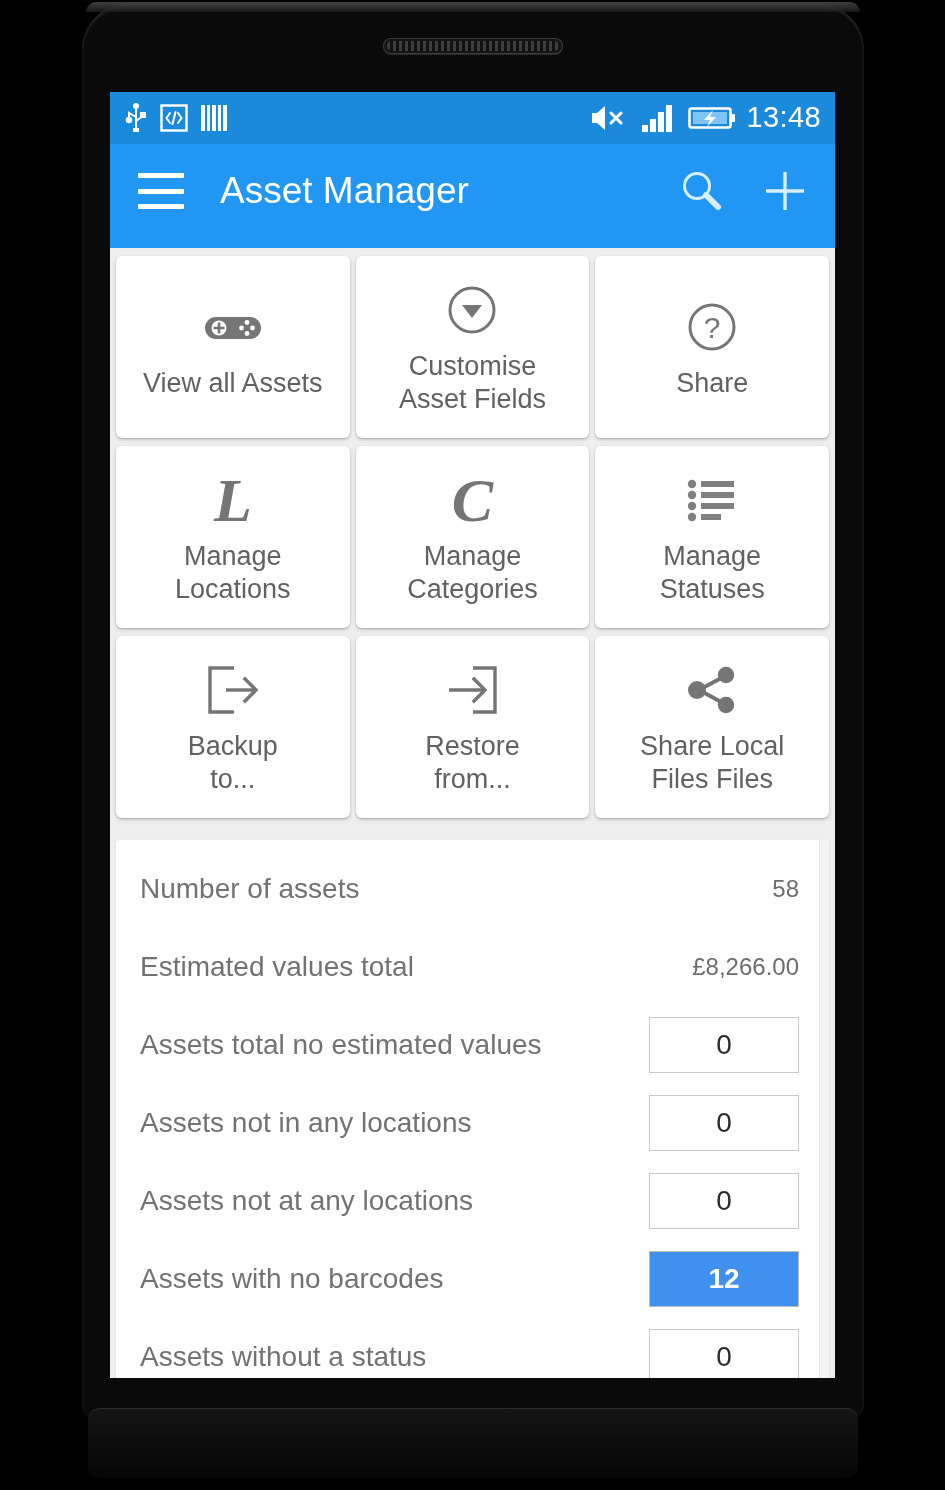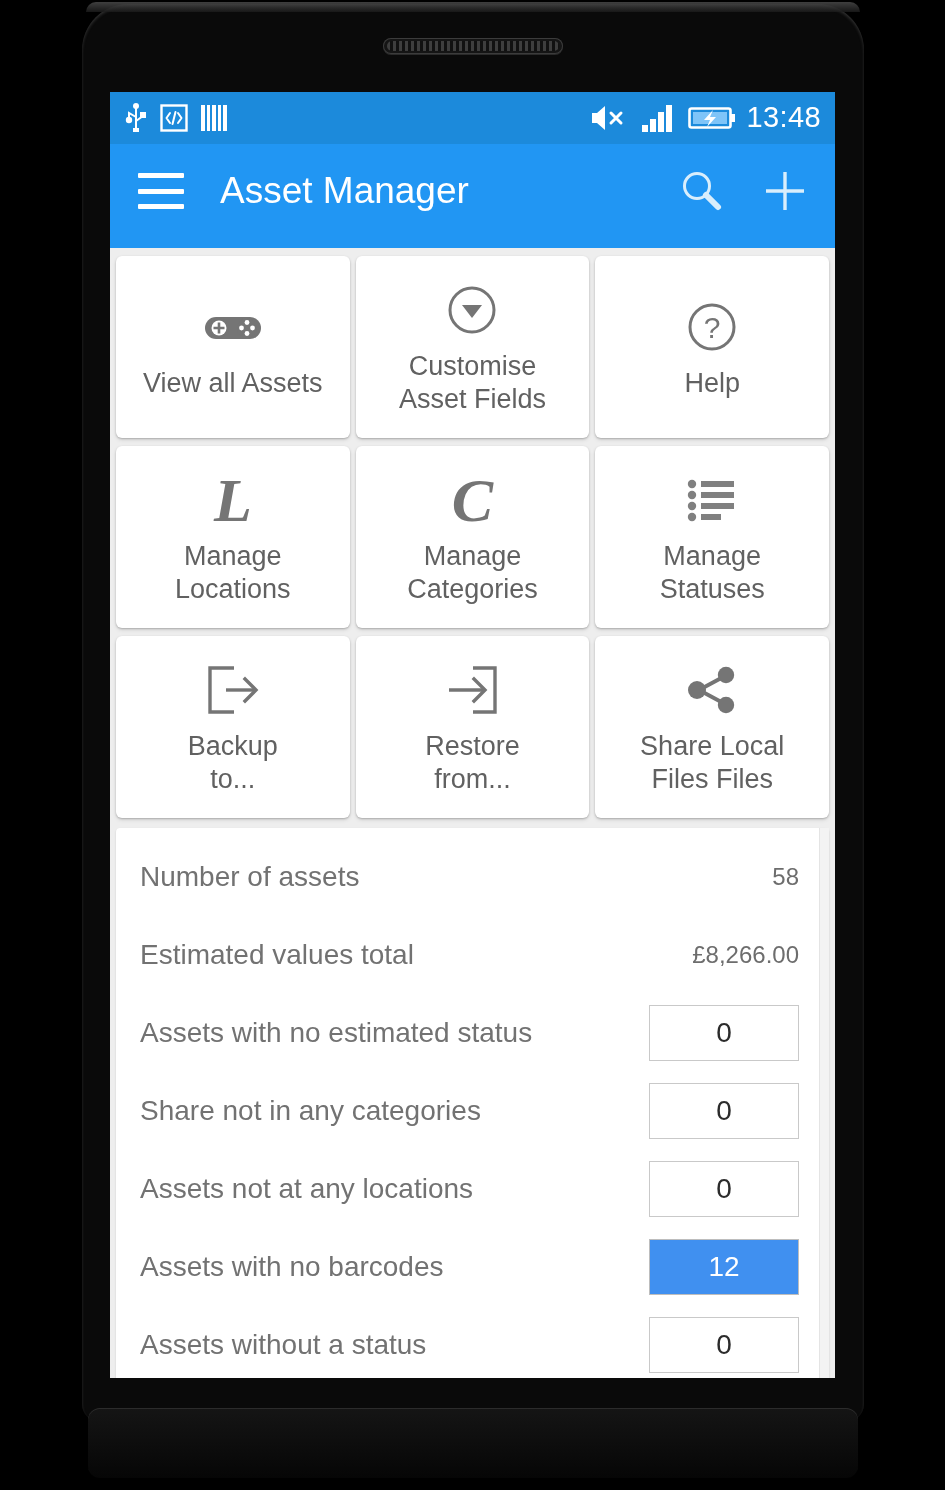--- a/index.html
+++ b/index.html
@@ -158,21 +158,21 @@
     margin-top: 8px;
     font-size: 27px;
     line-height: 33px;
     color: #616161;
     text-align: center;
     white-space: pre-line;
   }
 
   
   #stats-panel {
-    margin-top: 10px;
+    margin-top: 22px;
     background: #ffffff;
     border-radius: 4px;
     margin-left: 6px;
     margin-right: 6px;
     box-shadow: 0 1px 2px rgba(0,0,0,.16);
     position: relative;
     padding: 10px 0 0 0;
     min-height: 545px;
   }
   #scroll-track {
@@ -206,20 +206,21 @@
     background: #ffffff;
     display: flex; align-items: center; justify-content: center;
     font-size: 28px;
     color: #2b2b2b;
     cursor: pointer;
   }
   .stat-badge.highlight {
     background: #4090f0;
     border-color: #bdbdbd;
     color: #ffffff;
+    font-weight: bold;
   }
 </style>
 </head>
 <body>
 
 <div id="device-frame">
 
   <div id="phone-body"></div>
   <div id="phone-top-sheen"></div>
   <div id="earpiece-speaker">
@@ -332,21 +333,21 @@
 Asset Fields</div>
       </div>
 
       <div class="tile">
         <div class="tile-icon">
           <svg width="52" height="52" viewBox="0 0 52 52">
             <circle cx="26" cy="26" r="22" fill="none" stroke="#757575" stroke-width="3"></circle>
             <text x="26" y="37" text-anchor="middle" font-family="Liberation Sans, sans-serif" font-size="30" fill="#757575">?</text>
           </svg>
         </div>
-        <div class="tile-label">Help</div>
+        <div class="tile-label">Share</div>
       </div>
 
       <div class="tile">
         <div class="tile-icon">
           <span class="glyph-letter">L</span>
         </div>
         <div class="tile-label">Manage
 Locations</div>
       </div>
 
@@ -420,26 +421,26 @@
         <div class="stat-label">Number of assets</div>
         <div class="stat-value-plain">58</div>
       </div>
 
       <div class="stat-row">
         <div class="stat-label">Estimated values total</div>
         <div class="stat-value-plain">£8,266.00</div>
       </div>
 
       <div class="stat-row">
-        <div class="stat-label">Assets with no estimated status</div>
+        <div class="stat-label">Assets total no estimated values</div>
         <div class="stat-badge">0</div>
       </div>
 
       <div class="stat-row">
-        <div class="stat-label">Share not in any categories</div>
+        <div class="stat-label">Assets not in any locations</div>
         <div class="stat-badge">0</div>
       </div>
 
       <div class="stat-row">
         <div class="stat-label">Assets not at any locations</div>
         <div class="stat-badge">0</div>
       </div>
 
       <div class="stat-row">
         <div class="stat-label">Assets with no barcodes</div>

